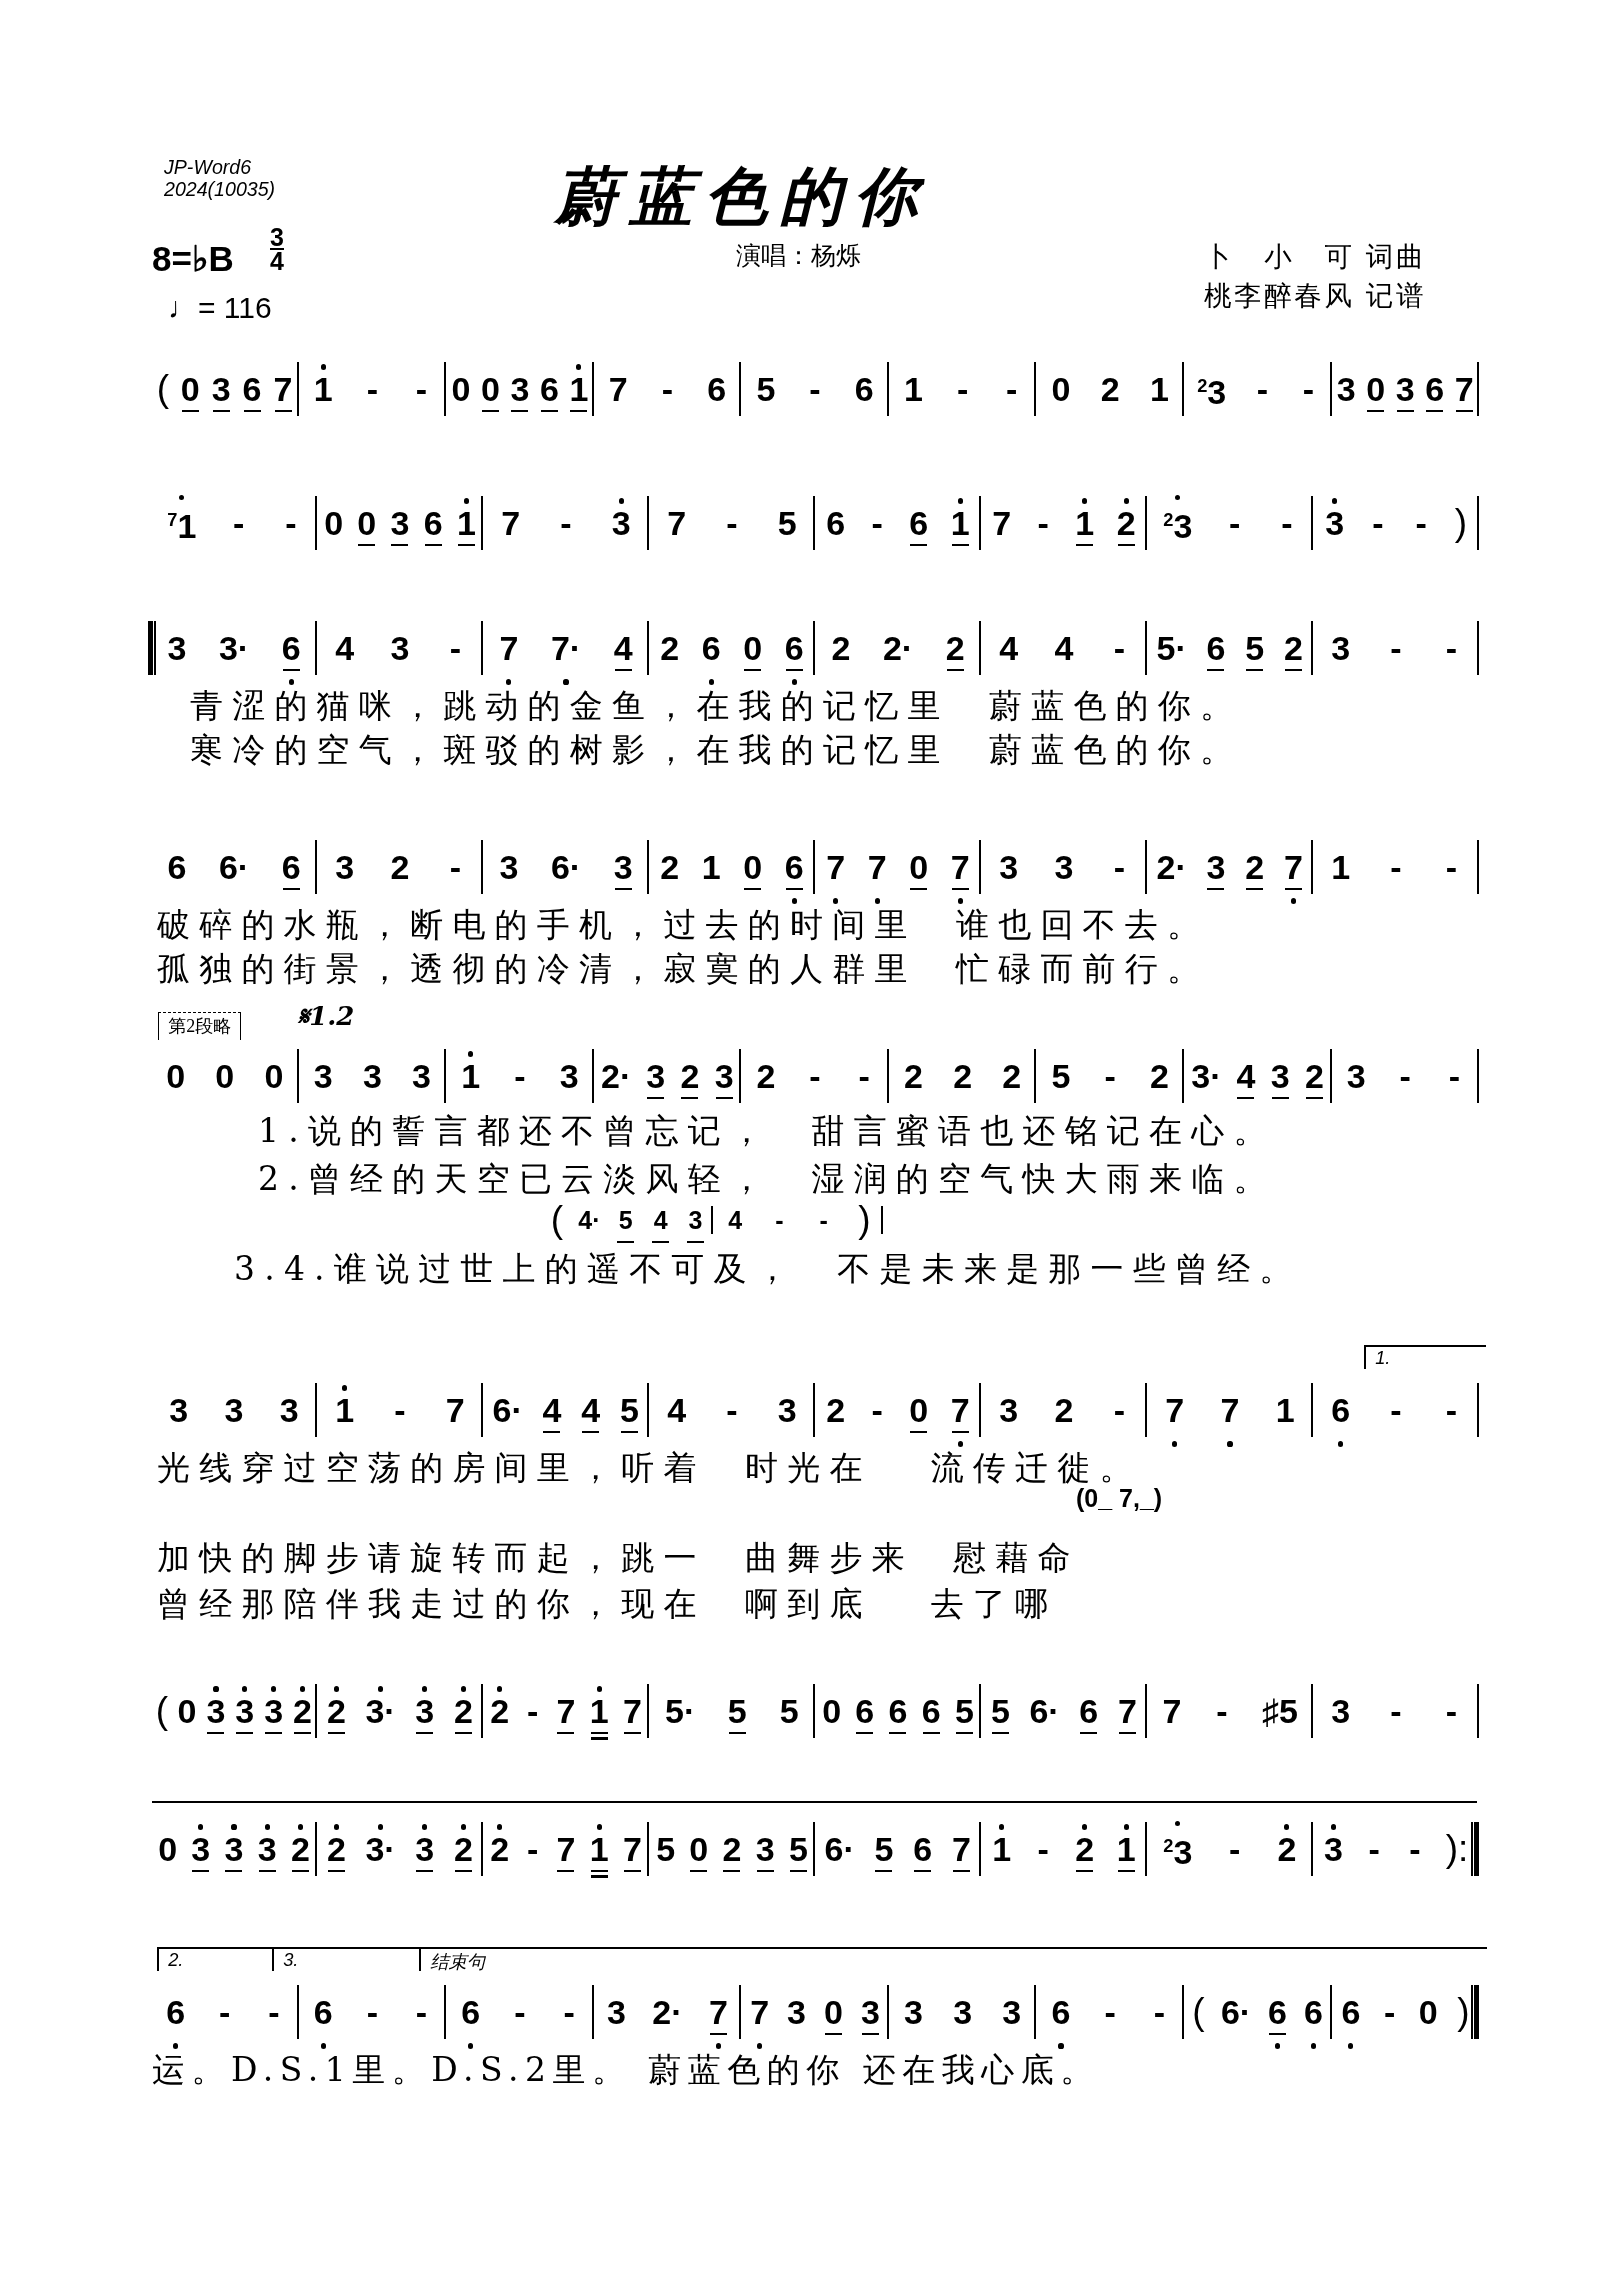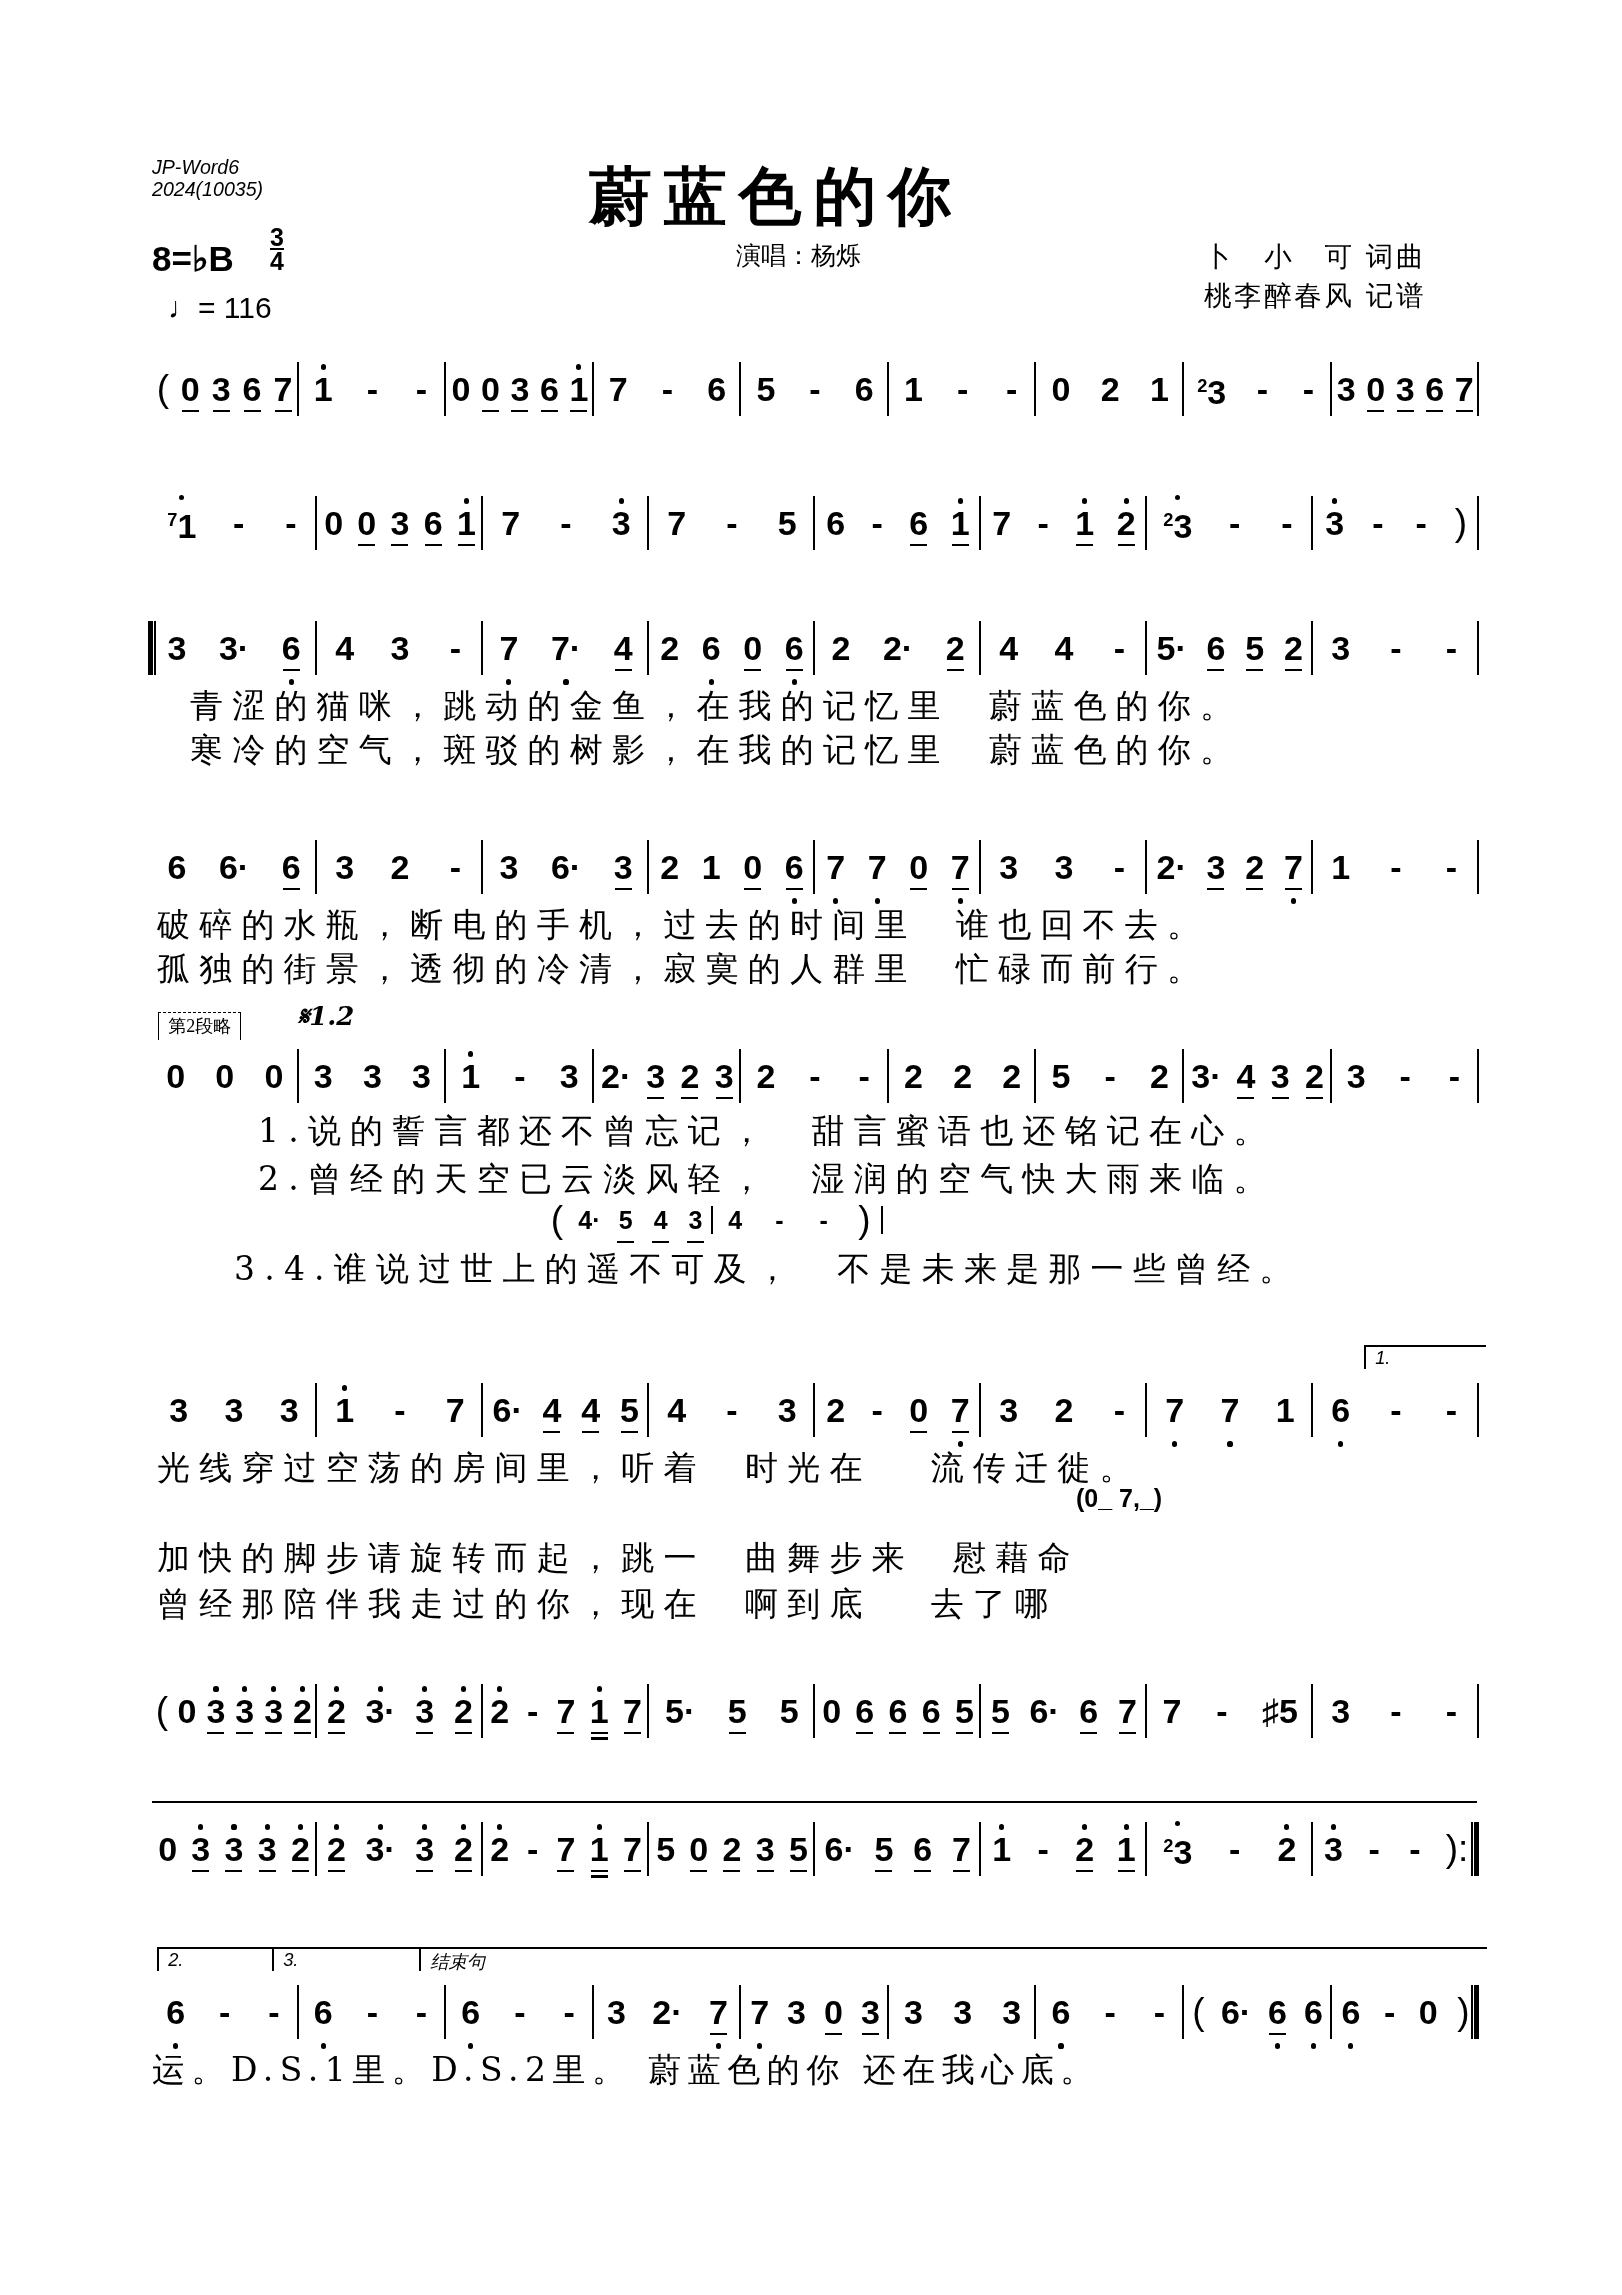--- a/index.html
+++ b/index.html
@@ -1,18 +1,18 @@
 <!DOCTYPE html>
 <html style="font-size:10.5px"><head>
 <meta charset="utf-8">
 <style>
   html,body{margin:0;padding:0;background:#fff;}
   body{width:1623px;height:2295px;position:relative;overflow:hidden;color:#000;}
   .abs{position:absolute;}
-  .meta{font-family:"Liberation Sans",sans-serif;font-style:italic;font-size:19.6px;line-height:22px;}
+  .meta{font-family:"Liberation Sans",sans-serif;font-style:italic;font-size:19.6px;line-height:22px;margin-left:12px;}
   .title{font-family:"DejaVu Serif",serif;font-weight:bold;font-size:63px;letter-spacing:11.8px;}
   .key{font-family:"Liberation Sans",sans-serif;font-weight:bold;font-size:35px;}
   .tempo{font-family:"Liberation Sans",sans-serif;font-size:30px;}
   .credit{font-family:"DejaVu Serif",serif;font-size:27.5px;letter-spacing:2.6px;}
   .singer{font-family:"DejaVu Serif",serif;font-size:25px;}
   .staff{position:absolute;left:151px;width:1328px;height:72px;display:flex;align-items:center;
          font-family:"Liberation Sans",sans-serif;font-weight:bold;font-size:34px;}
   .bar{display:flex;align-items:center;justify-content:space-around;flex:1;height:100%;position:relative;}
   .bl{position:absolute;right:0;top:9.2px;bottom:9.2px;width:2px;background:#000;}
   .dbl{position:absolute;right:0;top:9.2px;bottom:9.2px;width:7.9px;border-left:2px solid #000;border-right:5.9px solid #000;box-sizing:border-box;}
@@ -28,21 +28,21 @@
   .hr{position:absolute;height:2px;background:#000;}
   .tag{font-family:Liberation Serif, serif;font-size:18px;}
   .segno{font-family:"DejaVu Serif",serif;font-weight:bold;font-style:italic;font-size:26px;}
   .paren{font-weight:normal;font-size:37px;}
 </style>
 </head>
 <body>
 
 <div class="abs meta" style="left:152px;top:156px;">JP-Word6</div>
 <div class="abs meta" style="left:152px;top:178px;">2024(10035)</div>
-<div class="abs title" style="left:589px;top:154px;">蔚蓝色的你</div>
+<div class="abs title" style="left:555px;top:154px;font-style:italic;">蔚蓝色的你</div>
 <div class="abs key" style="left:152px;top:239px;">8=♭B</div>
 <div class="abs key" style="left:270px;top:226px;font-size:25px;line-height:22px;text-align:center;">
   <div>3</div>
   <div style="border-top:2px solid #000;">4</div>
 </div>
 <div class="abs tempo" style="left:168px;top:291px;">♩= 116</div>
 <div class="abs singer" style="left:736px;top:239px;">演唱：杨烁</div>
 <div class="abs credit" style="left:1204px;top:239px;">卜　小　可 词曲</div>
 <div class="abs credit" style="left:1204px;top:278px;">桃李醉春风  记谱</div>
 

